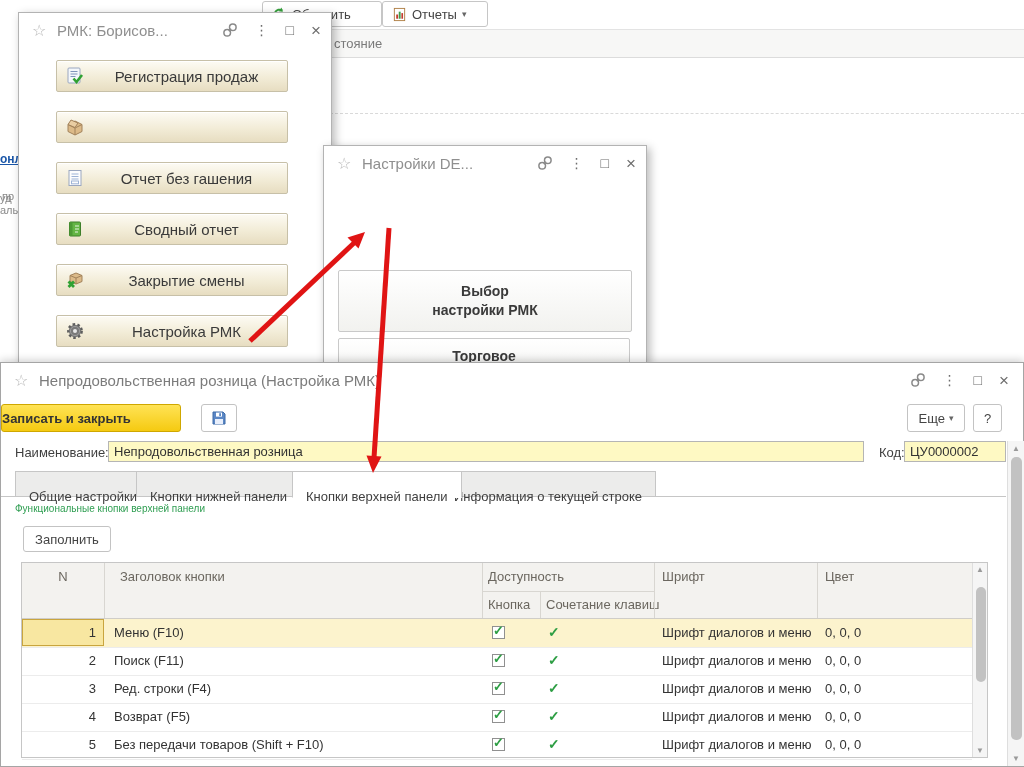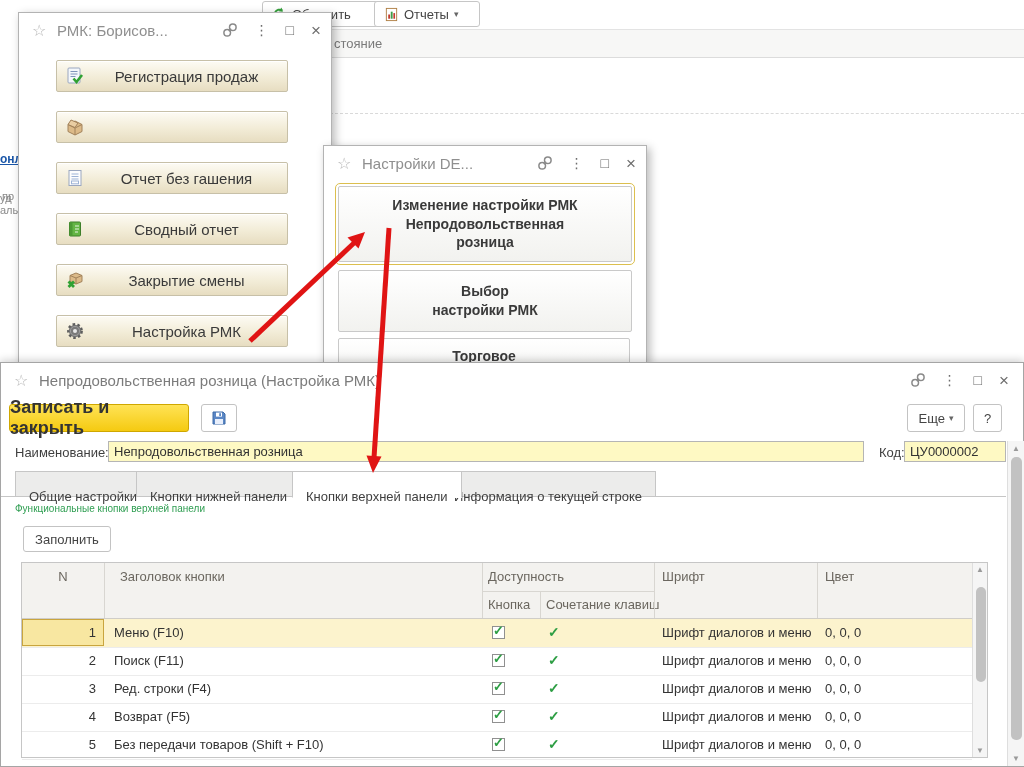--- a/index.html
+++ b/index.html
@@ -29,23 +29,23 @@
              display:flex;align-items:center;gap:9px;padding:0 8px;box-sizing:border-box;
              font-size:15px;color:#3a3a3a;box-shadow:inset 0 1px 0 #fff;}
   .btn-beige .lbl{flex:1;text-align:center;}
   
   .btn-white{position:absolute;left:14px;width:292px;border:1px solid #c9c9c9;border-radius:2px;
              background:linear-gradient(#ffffff,#f2f2ef);display:flex;align-items:center;justify-content:center;
              font-size:14px;font-weight:bold;color:#3a3a3a;text-align:center;white-space:pre-line;line-height:1.35;}
   .btn-focus{outline:1px solid #dcbf4e;outline-offset:2px;}
   
   #form-win{left:0;top:362px;width:1024px;height:405px;border:1px solid #a5a5a5;box-shadow:0 -2px 8px rgba(0,0,0,.18);box-sizing:border-box;}
-  .btn-yellow{position:absolute;left:8px;top:41px;width:178px;height:26px;border:1px solid #cfa700;border-radius:3px;
-              background:linear-gradient(#ffe355,#f5ca11);font-size:18px;font-weight:bold;color:#343434;
-              display:flex;align-items:center;justify-content:flex-end;}
+  .btn-yellow{position:absolute;left:0;top:41px;width:178px;height:26px;border:1px solid #cfa700;border-radius:3px;
+              background:linear-gradient(#ffe355,#f5ca11);font-size:13px;font-weight:bold;color:#343434;
+              display:flex;align-items:center;justify-content:flex-start;}
   .btn-plain{position:absolute;height:26px;background:#fff;border:1px solid #c3c3c3;border-radius:3px;
              display:flex;align-items:center;justify-content:center;font-size:13px;color:#444;gap:4px;}
   .fld-label{position:absolute;font-size:13px;color:#3f3f3f;}
   .fld-input{position:absolute;height:19px;border:1px solid #b5b5b5;font-size:13px;color:#333;padding:0 5px;
              font-family:"Liberation Sans", sans-serif;background:#fef9c3;}
   
   .tabline{position:absolute;left:0;right:17px;top:133px;border-top:1px solid #c6c6c6;}
   .tab{position:absolute;top:108px;height:25px;line-height:25px;padding:12px 13px;background:#ececeb;
        border:1px solid #c6c6c6;box-sizing:border-box;font-size:13px;color:#3f3f3f;white-space:nowrap;}
   .tab.active{background:#fff;height:27px;border-bottom:1px solid #fff;z-index:3;}
@@ -72,21 +72,21 @@
 
 <div id="canvas">
 
   <div class="bg-btn" style="left:262px;width:100px;">
     <svg class="i" width="15" height="15" viewBox="0 0 16 16">
         <path d="M13.2 8a5.2 5.2 0 1 1-2.1-4.2" fill="none" stroke="#35a03c" stroke-width="2"></path>
         <path d="M10.2 0.4l1.4 4.6-4.6-0.6z" fill="#35a03c"></path>
       </svg>
     <span>Обновить</span>
   </div>
-  <div class="bg-btn" style="left:374px;width:86px;">
+  <div class="bg-btn" style="left:382px;width:86px;">
     <svg class="i" width="15" height="15" viewBox="0 0 16 16">
         <rect x="2.5" y="1.5" width="11" height="13" fill="#fff" stroke="#b08046"></rect>
         <rect x="4.5" y="8" width="2" height="4.5" fill="#c43b2f"></rect>
         <rect x="7.2" y="5" width="2" height="7.5" fill="#3f9e49"></rect>
         <rect x="10" y="6.5" width="1.8" height="6" fill="#c43b2f"></rect>
       </svg>
     <span>Отчеты</span>
     <span style="font-size:9px;color:#666;">▾</span>
   </div>
   <div class="bg-band"></div>
@@ -174,25 +174,20 @@
               <circle cx="5.2" cy="10.8" r="3.3"></circle>
               <circle cx="10.8" cy="5.2" r="3.3"></circle>
               <path d="M6.8 9.2 9.2 6.8"></path>
             </g>
           </svg>
         <span>⋮</span>
         <span>□</span>
         <span class="t-close">×</span>
       </span>
     </div>
-    <div class="btn-white btn-focus" style="top:40px;height:74px;">
-      <span>Изменение настройки РМК
-Непродовольственная
-розница</span>
-    </div>
     <div class="btn-white" style="top:124px;height:60px;">
       <span>Выбор
 настройки РМК</span>
     </div>
     <div class="btn-white" style="top:192px;height:44px;align-items:flex-start;padding-top:8px;box-sizing:border-box;">
       <span>Торговое</span>
     </div>
   </div>
 
   <div class="win" id="form-win" style="z-index:10;">

